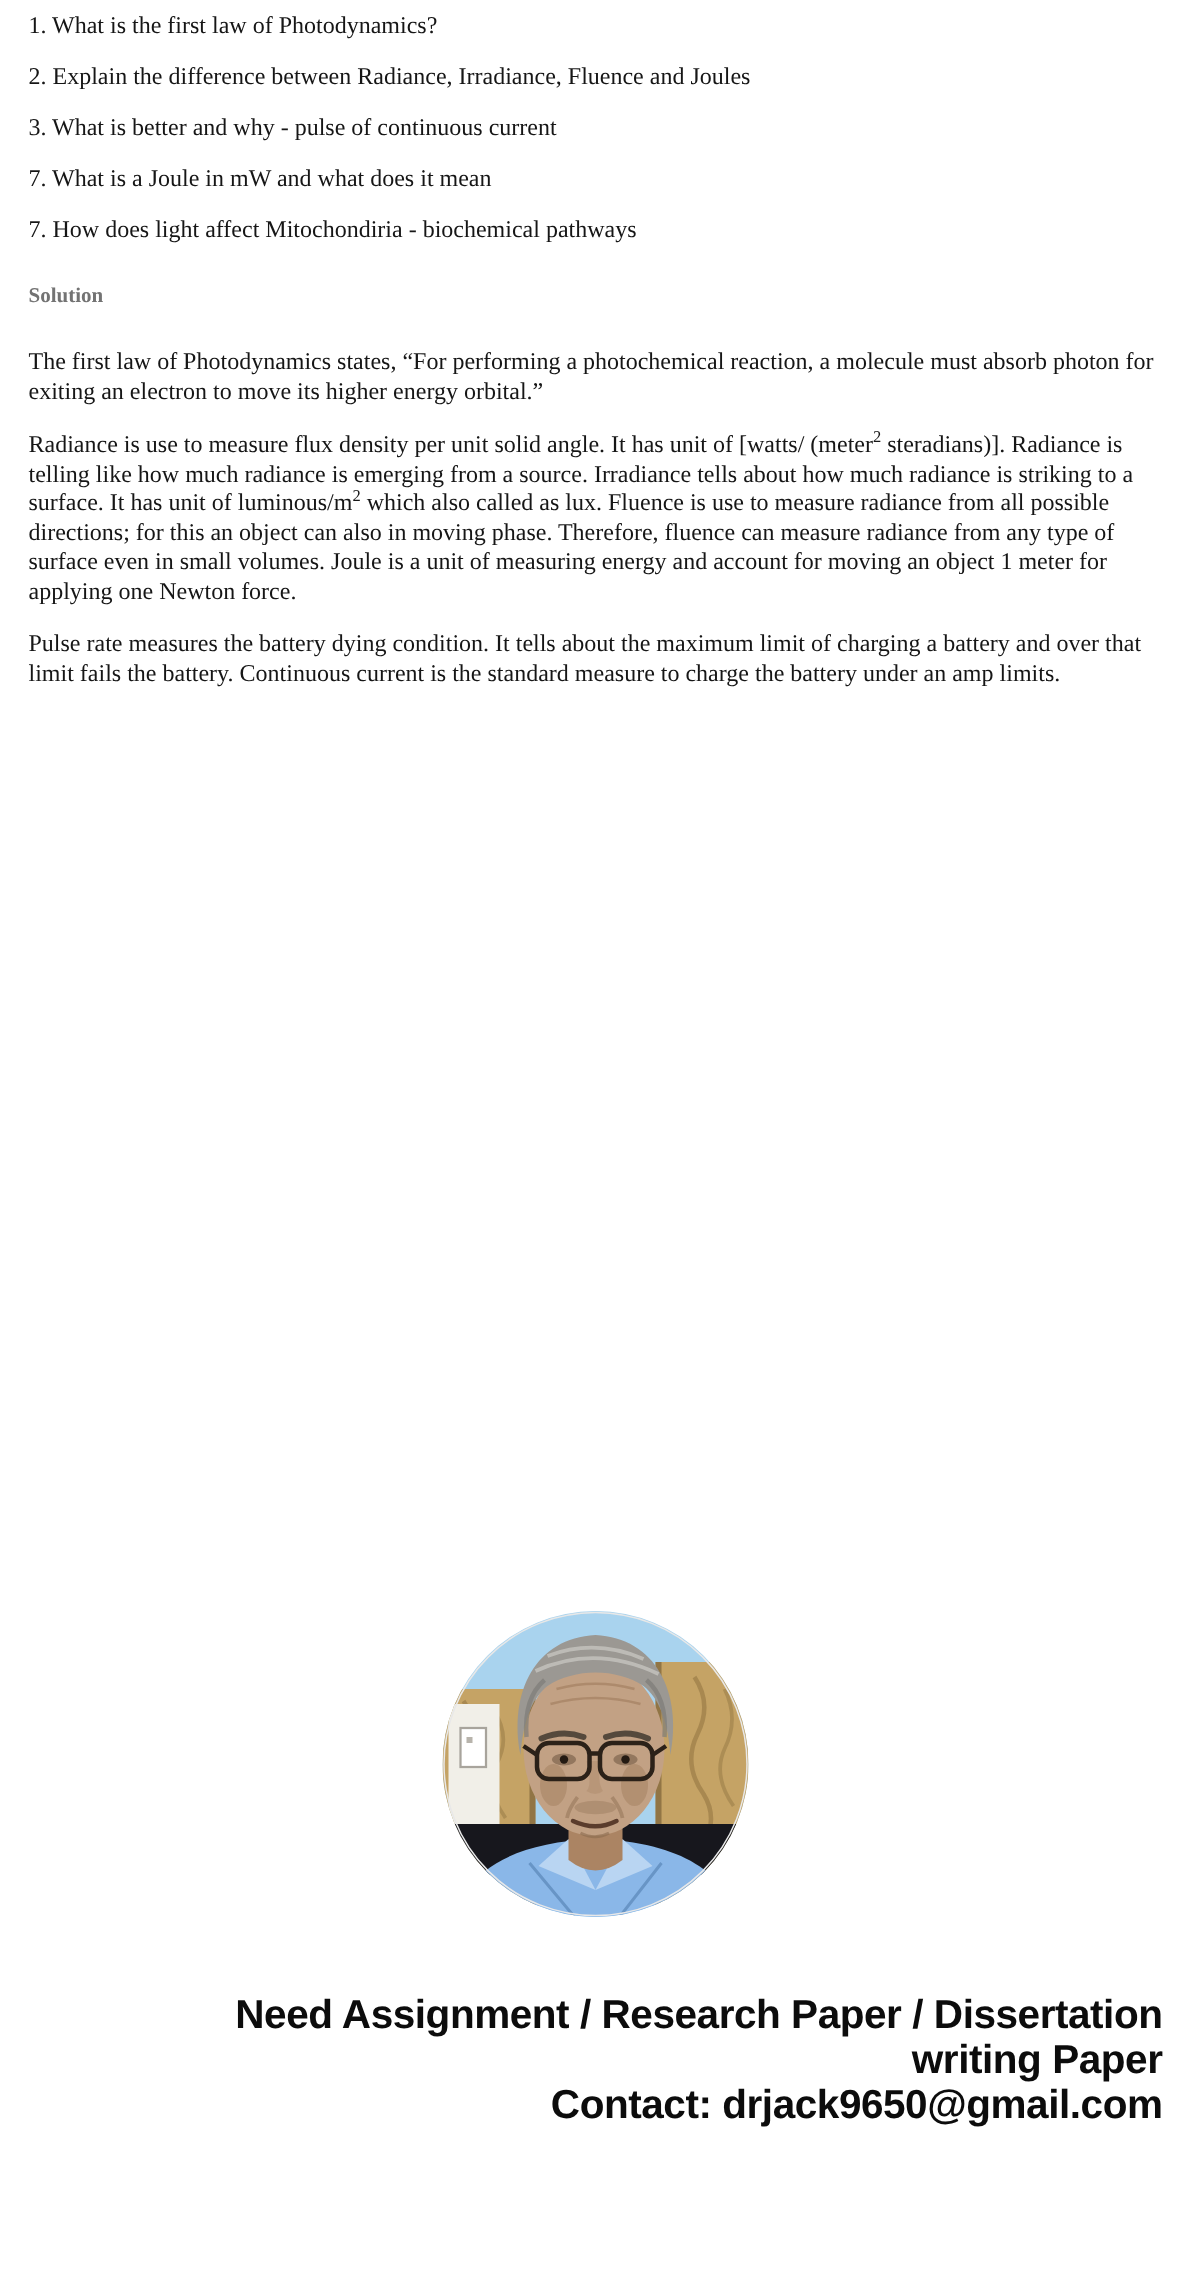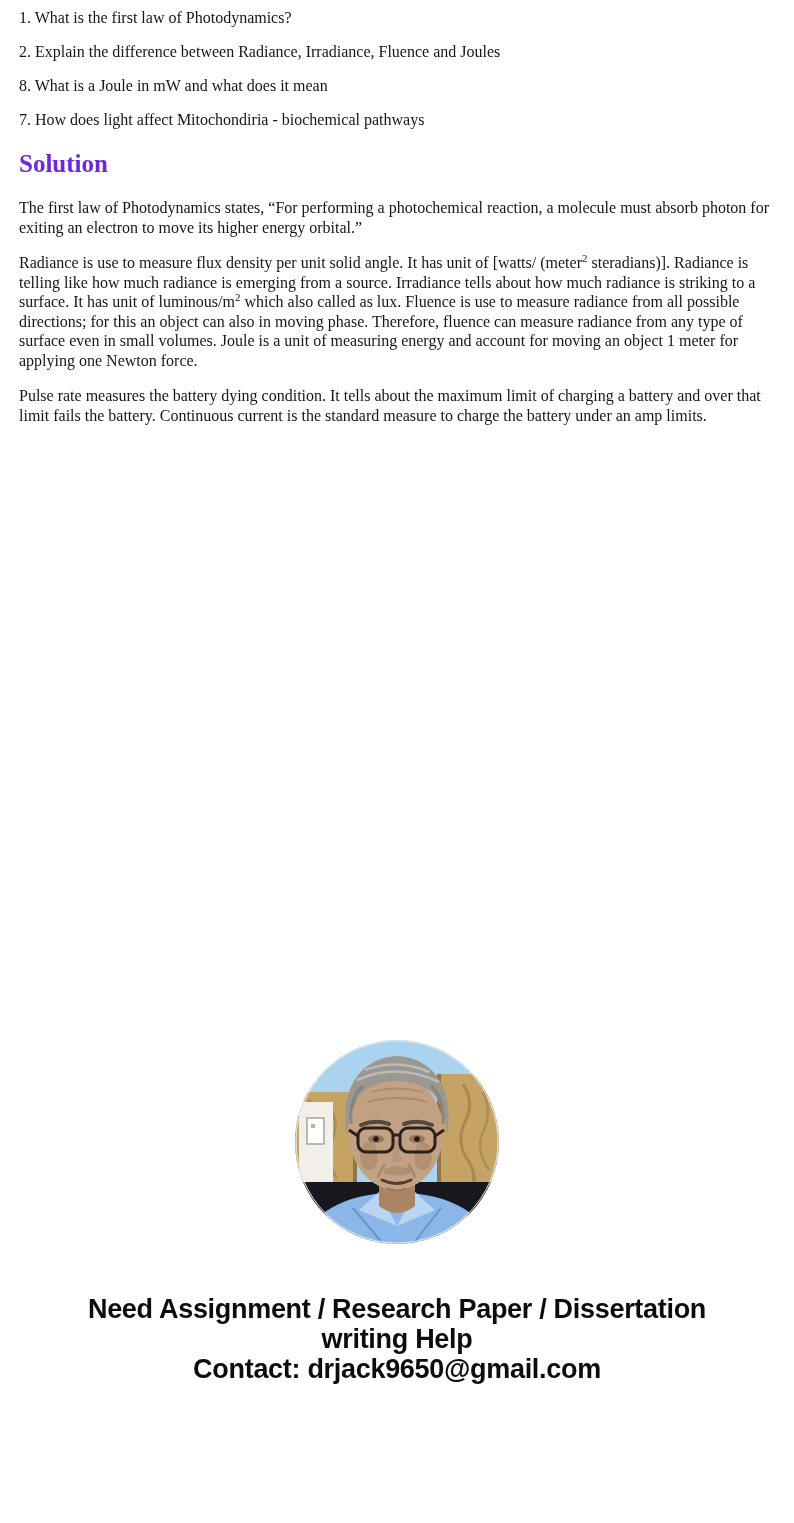--- a/index.html
+++ b/index.html
@@ -14,64 +14,65 @@
     padding: 8px 9px 0 9px;
     overflow: hidden;
     position: relative;
   }
   .q {
     font-size: 16px;
     line-height: 19px;
     margin: 0 0 15px 0;
   }
   .solution-heading {
-    font-size: 25px;
+    font-size: 14px;
     font-weight: bold;
     line-height: 21px;
     margin: 24px 0 24px 0;
-    color: #6d28d9;
+    color: #737373;
   }
   .para {
     font-size: 16px;
     line-height: 19.5px;
     margin: 16px 0;
   }
   .para .sup {
     font-size: 11px;
     line-height: 0;
     vertical-align: super;
   }
   .avatar-wrap {
     width: 204px;
     height: 204px;
     margin: 615px auto 0 auto;
   }
   .avatar-wrap svg { display: block; }
   .footer {
     margin-top: 50px;
-    text-align: center;
+    text-align: right;
     font-family: "Liberation Sans", "DejaVu Sans", sans-serif;
     font-weight: bold;
     color: #0c0c0c;
   }
   .footer-line {
     font-size: 27px;
     line-height: 30px;
     letter-spacing: -0.3px;
   }
 </style>
 </head>
 <body>
 
 <div class="page">
 
   <div>
     <p class="q">1. What is the first law of Photodynamics?</p>
     <p class="q">2. Explain the difference between Radiance, Irradiance, Fluence and Joules</p>
-    <p class="q">8. What is a Joule in mW and what does it mean</p>
+    <p class="q">3. What is better and why - pulse of continuous current</p>
+    <p class="q">7. What is a Joule in mW and what does it mean</p>
     <p class="q">7. How does light affect Mitochondiria - biochemical pathways</p>
   </div>
 
   <h2 class="solution-heading">Solution</h2>
 
   <p class="para">The first law of Photodynamics states, “For performing a photochemical reaction, a molecule must absorb photon for exiting an electron to move its higher energy orbital.”</p>
 
   <p class="para"><span>Radiance is use to measure flux density per unit solid angle. It has unit of [watts/ (meter</span><sup class="sup">2</sup><span> steradians)]. Radiance is telling like how much radiance is emerging from a source. Irradiance tells about how much radiance is striking to a surface. It has unit of luminous/m</span><sup class="sup">2</sup><span> which also called as lux. Fluence is use to measure radiance from all possible directions; for this an object can also in moving phase. Therefore, fluence can measure radiance from any type of surface even in small volumes. Joule is a unit of measuring energy and account for moving an object 1 meter for applying one Newton force.</span></p>
 
   <p class="para">Pulse rate measures the battery dying condition. It tells about the maximum limit of charging a battery and over that limit fails the battery. Continuous current is the standard measure to charge the battery under an amp limits.</p>
@@ -150,17 +151,17 @@
           <path d="M98 95 h7"></path>
           <path d="M63 96 L54 90 M140 96 L149 90"></path>
         </g>
       </g>
       <circle cx="102" cy="102" r="101" fill="none" stroke="#e8e8e8" stroke-width="1"></circle>
     </svg>
   </div>
 
   <div class="footer">
     <div class="footer-line">Need Assignment / Research Paper / Dissertation</div>
-    <div class="footer-line">writing Help</div>
+    <div class="footer-line">writing Paper</div>
     <div class="footer-line">Contact: drjack9650@gmail.com</div>
   </div>
 
 </div>
 
 </body></html>

